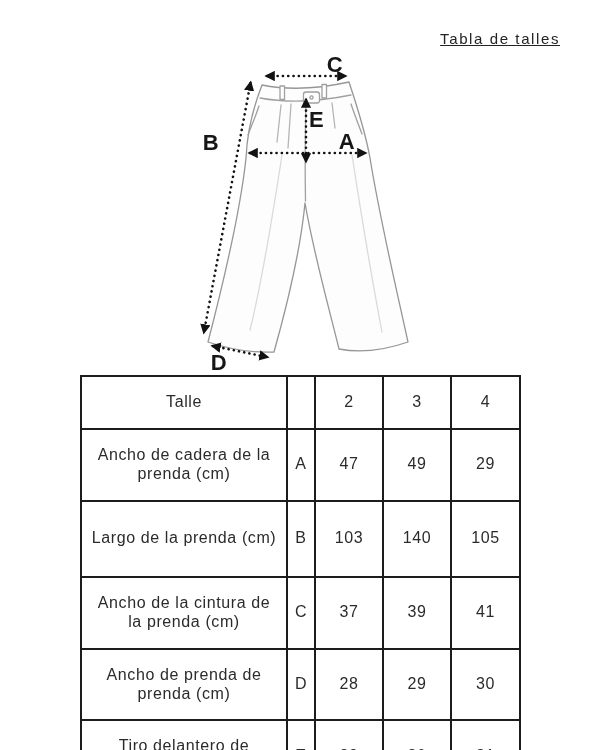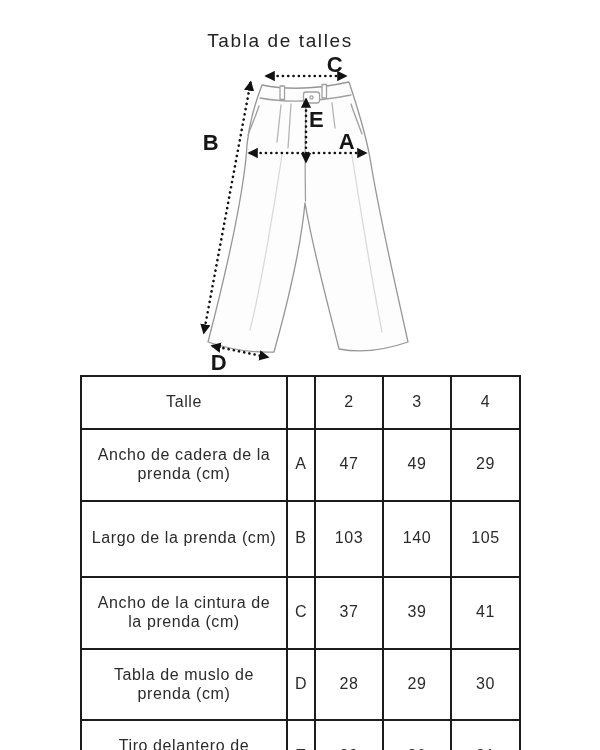--- a/index.html
+++ b/index.html
@@ -14,24 +14,25 @@
     background: #ffffff;
     font-family: "Liberation Sans", sans-serif;
     color: #232323;
     overflow: hidden;
   }
   .title {
     position: absolute;
     top: 30px;
     left: 0;
     width: 560px;
-    text-align: center;
-    font-size: 19px;
+    text-align: right;
+    font-size: 15px;
     letter-spacing: 1.6px;
     color: #232323;
+    text-decoration: underline;
   }
   .diagram {
     position: absolute;
     left: 150px;
     top: 50px;
     width: 310px;
     height: 330px;
   }
   .mlabel {
     font-family: "Liberation Sans", sans-serif;
@@ -154,21 +155,21 @@
       </tr>
       <tr class="r-c">
         <td class="lbl">Ancho de la cintura de
 la prenda (cm)</td>
         <td>C</td>
         <td class="num">37</td>
         <td class="num">39</td>
         <td class="num">41</td>
       </tr>
       <tr class="r-d">
-        <td class="lbl">Tabla de muslo de
+        <td class="lbl">Ancho de prenda de
 prenda (cm)</td>
         <td>D</td>
         <td class="num">28</td>
         <td class="num">29</td>
         <td class="num">30</td>
       </tr>
       <tr class="r-e">
         <td class="lbl">Tiro delantero de
 prenda (cm)</td>
         <td>E</td>

